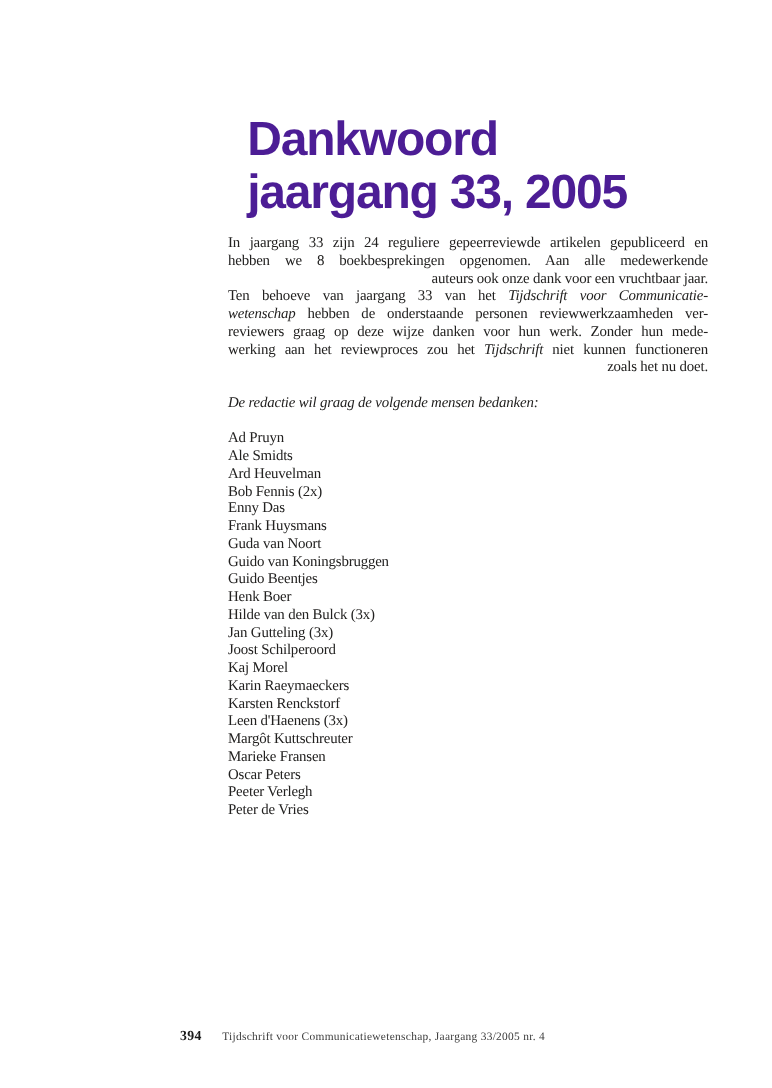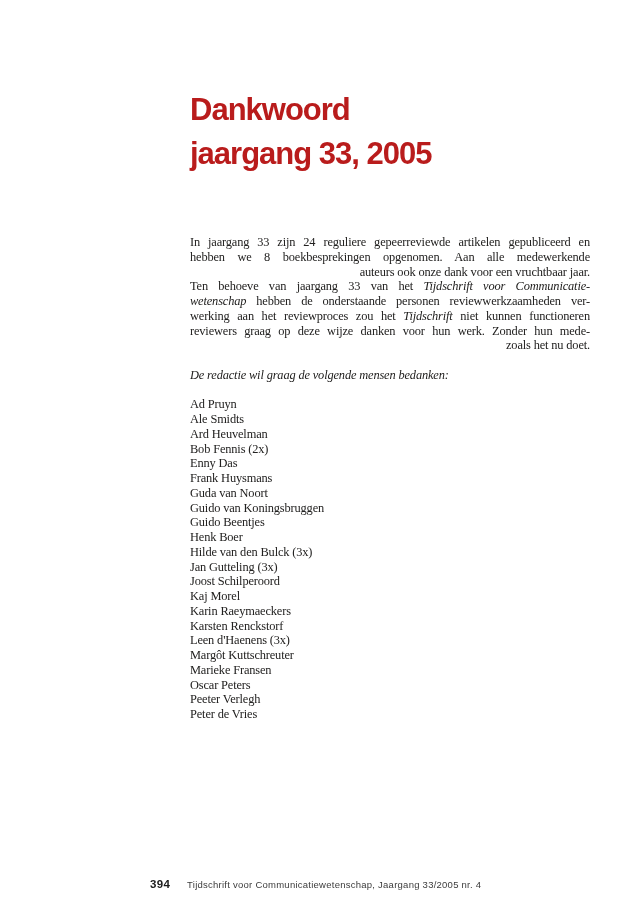--- a/index.html
+++ b/index.html
@@ -11,42 +11,41 @@
     position: relative;
     width: 643px;
     height: 907px;
     background: #ffffff;
     overflow: hidden;
     font-family: "Liberation Serif", serif;
   }
   
   .page-title {
     position: absolute;
-    left: 190px;
+    left: 206px;
     top: 67px;
     font-family: "Liberation Sans", sans-serif;
     font-weight: bold;
-    font-size: 31px;
+    font-size: 40px;
     line-height: 44px;
     letter-spacing: -1px;
-    color: #b91c1c;
+    color: #4c1d95;
   }
   .page-title .title-line { display: block; }
   
   .body-col {
     position: absolute;
     left: 190px;
     top: 195px;
     width: 400px;
     font-family: "Liberation Serif", serif;
     font-size: 12.4px;
     line-height: 14.75px;
     letter-spacing: -0.15px;
     color: #222120;
-    margin-top: 40px;
   }
   .body-col p { margin: 0; padding: 0; }
   .jline {
     display: block;
     text-align: justify;
     text-align-last: justify;
     white-space: normal;
   }
   .lline {
     display: block;
@@ -58,22 +57,22 @@
     font-style: italic;
   }
   .name-list {
     margin-top: 14.75px;
   }
   .name-list .name-item { display: block; }
   
   .page-footer {
     position: absolute;
     left: 150px;
-    top: 876px;
-    font-family: Liberation Sans, sans-serif;
+    top: 856px;
+    font-family: Liberation Serif, serif;
     line-height: 14px;
     white-space: nowrap;
   }
   .page-footer .page-number {
     font-size: 11.5px;
     font-weight: bold;
     color: #1a1a1a;
     letter-spacing: 0.3px;
   }
   .page-footer .journal-line {
@@ -97,22 +96,22 @@
 
     <p>
       <span class="jline">In jaargang 33 zijn 24 reguliere gepeerreviewde artikelen gepubliceerd en</span>
       <span class="jline">hebben we 8 boekbesprekingen opgenomen. Aan alle medewerkende</span>
       <span class="lline">auteurs ook onze dank voor een vruchtbaar jaar.</span>
     </p>
 
     <p>
       <span class="jline"><span>Ten behoeve van jaargang 33 van het </span><em>Tijdschrift voor Communicatie-</em></span>
       <span class="jline"><em>wetenschap</em><span> hebben de onderstaande personen reviewwerkzaamheden ver-</span></span>
+      <span class="jline">reviewers graag op deze wijze danken voor hun werk. Zonder hun mede-</span>
       <span class="jline"><span>werking aan het reviewproces zou het </span><em>Tijdschrift</em><span> niet kunnen functioneren</span></span>
-      <span class="jline">reviewers graag op deze wijze danken voor hun werk. Zonder hun mede-</span>
       <span class="lline">zoals het nu doet.</span>
     </p>
 
     <p class="list-intro">De redactie wil graag de volgende mensen bedanken:</p>
 
     <div class="name-list">
       <span class="name-item">Ad Pruyn</span>
       <span class="name-item">Ale Smidts</span>
       <span class="name-item">Ard Heuvelman</span>
       <span class="name-item">Bob Fennis (2x)</span>

